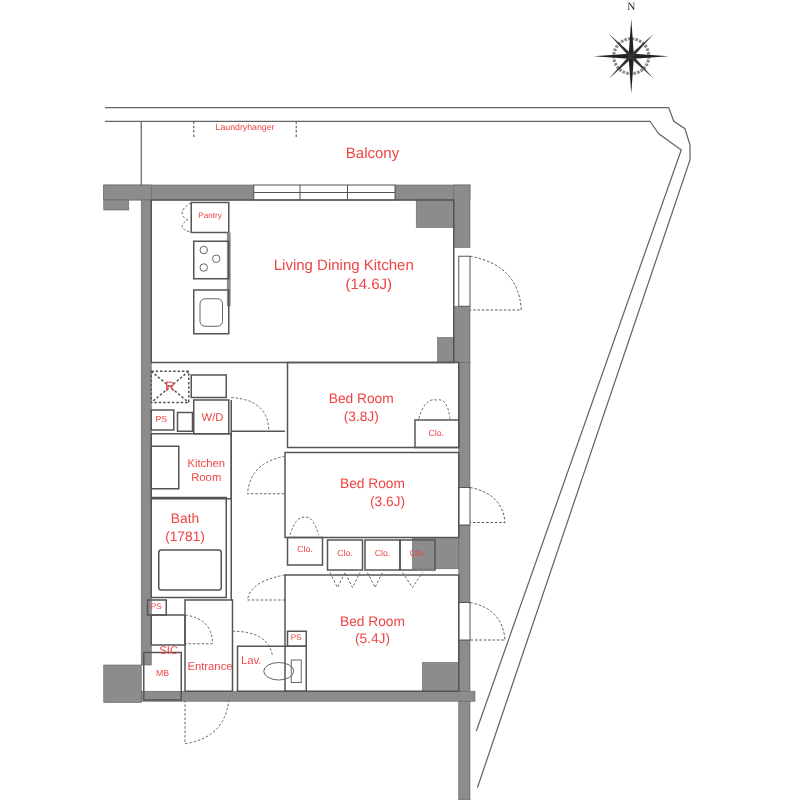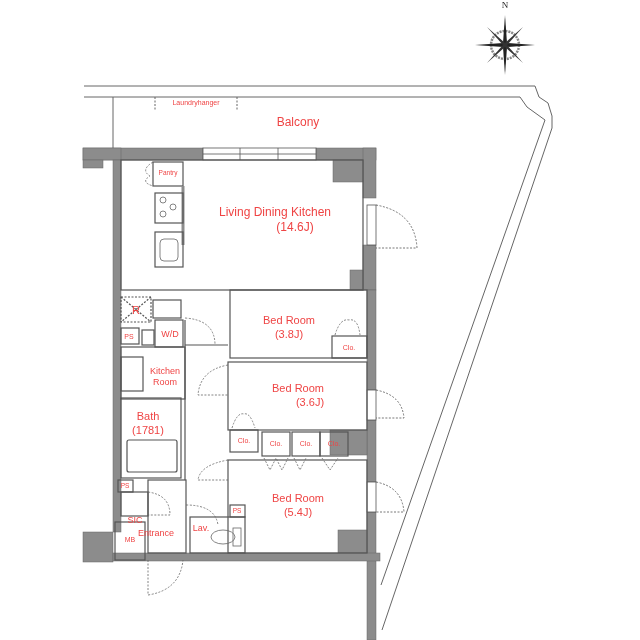--- a/index.html
+++ b/index.html
@@ -189,15 +189,15 @@
   <div class="lbl xs" style="left:306px; top:444px;">Clo.</div>
   <div class="lbl xs" style="left:334px; top:444px;">Clo.</div>
 
   <div class="lbl mid" style="left:298px; top:498px;">Bed Room</div>
   <div class="lbl mid" style="left:298px; top:512px;">(5.4J)</div>
   <div class="lbl tiny" style="left:237px; top:511px;">PS</div>
 
   <div class="lbl tiny" style="left:125px; top:486px;">PS</div>
   <div class="lbl sm" style="left:135px; top:520px;">SIC</div>
   <div class="lbl xs" style="left:130px; top:540px;">MB</div>
-  <div class="lbl sm" style="left:156px; top:533px;">Entrance</div>
+  <div class="lbl sm" style="left:168px; top:533px;">Entrance</div>
   <div class="lbl sm" style="left:201px; top:528px;">Lav.</div>
 </div>
 
 </body></html>

